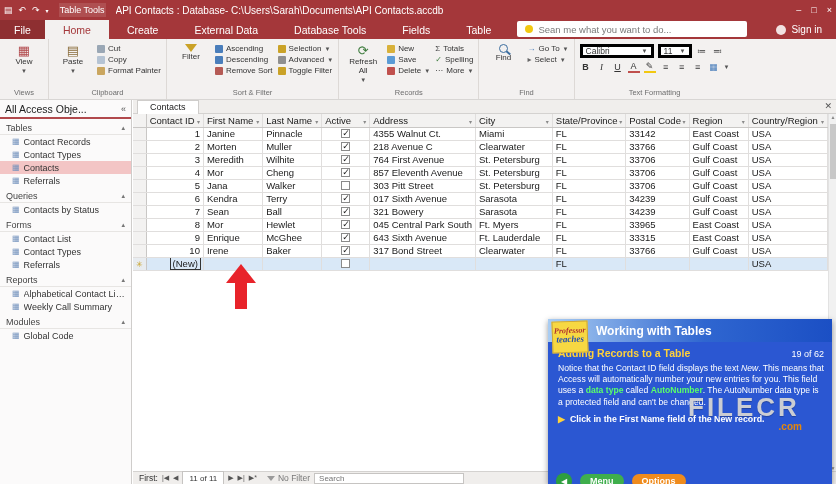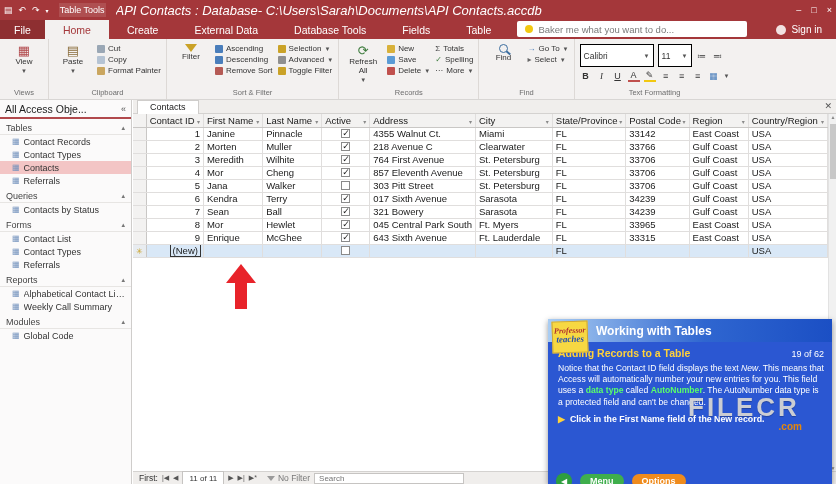--- a/index.html
+++ b/index.html
@@ -6,21 +6,21 @@
   body { font-family:"Liberation Sans", sans-serif; background:#888; }
   .app { position:relative; width:836px; height:484px; overflow:hidden; background:#fff;
          font-family:"Liberation Sans", sans-serif; }
 
   
   .titlebar { position:absolute; left:0; top:0; right:0; height:20px; background:#a4373a;
               color:#fff; display:flex; align-items:center; font-size:9px; padding:0 4px; }
   .qat { display:flex; gap:6px; align-items:center; margin-right:10px; font-size:9px; }
   .qat span { cursor:default; }
   .tooltab { background:rgba(255,255,255,.12); padding:2px 1px; margin-right:10px; font-size:9px; }
-  .wtitle { white-space:nowrap; overflow:hidden; text-overflow:ellipsis; flex:1; font-size:13px;font-style:italic; }
+  .wtitle { white-space:nowrap; overflow:hidden; text-overflow:ellipsis; flex:1; font-size:10px; }
   .wincontrols { display:flex; gap:10px; font-size:9px; margin-left:8px; }
 
   
   .tabrow { position:absolute; left:0; top:20px; right:0; height:19px; background:#a4373a;
             display:flex; align-items:stretch; color:#fff; font-size:10.5px; }
   .ftab { background:#8e2f31; padding:2px 14px; display:flex; align-items:center; }
   .rtab { padding:2px 18px; display:flex; align-items:center; }
   .rtab.active { background:#f3f1f0; color:#a4373a; }
   .tellme { background:#fff; color:#7a7a7a; border-radius:2px; display:flex; align-items:center;
             gap:5px; font-size:9.5px; padding:1px 8px; margin:1px 0 2px 8px; width:230px; }
@@ -39,21 +39,21 @@
   .bico { font-size:13px; line-height:13px; }
   .caret { font-size:6px; color:#555; }
   .smallcol { display:flex; flex-direction:column; gap:2px; padding-top:2px; }
   .smallbtn { font-size:8px; display:flex; gap:3px; align-items:center; white-space:nowrap; cursor:default; }
   .sq { width:8px; height:8px; display:inline-block; border-radius:1px; flex:none; }
   .i-funnel { width:0; height:0; border-left:6px solid transparent; border-right:6px solid transparent;
               border-top:8px solid #caa227; display:inline-block; }
   .i-mag { width:9px; height:9px; border:1.5px solid #3c6e9f; border-radius:50%; position:relative; display:inline-block; }
   .i-mag::after { content:""; position:absolute; width:5px; height:1.5px; background:#3c6e9f;
                   right:-4px; bottom:-1px; transform:rotate(40deg); }
-  .fontbox { background:#fff; border:1px solid #000000; font-size:8.5px; padding:0 3px; height:23px;
+  .fontbox { background:#fff; border:3px solid #000000; font-size:8.5px; padding:0 3px; height:14px;
              display:flex; align-items:center; gap:4px; }
   .fmtrow { display:flex; gap:4px; align-items:center; }
   .fmtcol { display:flex; flex-direction:column; gap:3px; padding-top:2px; }
   .fmtbtn { font-size:9px; width:12px; text-align:center; cursor:default; }
 
   
   .navpane { position:absolute; left:0; top:100px; width:132px; bottom:0; background:#fbfafa;
              border-right:1px solid #cfcdcb; font-size:9px; color:#333; }
   .nav-header { display:flex; align-items:center; justify-content:space-between; padding:3px 5px 2px;
                 font-size:10.5px; color:#222; border-bottom:2px solid #b1494c; background:#fbfafa; }
@@ -171,21 +171,21 @@
   <div class="tabrow">
     <div class="ftab">File</div>
     <div class="rtab active">Home</div>
     <div class="rtab">Create</div>
     <div class="rtab">External Data</div>
     <div class="rtab">Database Tools</div>
     <div class="rtab">Fields</div>
     <div class="rtab">Table</div>
     <div class="tellme">
       <span class="bulb"></span>
-      <span>Baker me what you want to do...</span>
+      <span>Sean me what you want to do...</span>
     </div>
     <div class="signin">
       <span class="avatar"></span>
       <span>Sign in</span>
     </div>
   </div>
 
   <div class="ribbon">
 
     <div class="rgroup">
@@ -598,20 +598,35 @@
               <td class="c-active">
                 <div class="cb on"></div>
               </td>
               <td class="c-address">643 Sixth Avenue</td>
               <td class="c-city">Ft. Lauderdale</td>
               <td class="c-state">FL</td>
               <td class="c-postal">33315</td>
               <td class="c-region">East Coast</td>
               <td class="c-country">USA</td>
             </tr>
+            <tr>
+              <td class="selector"></td>
+              <td class="c-id">10</td>
+              <td class="c-first">Irene</td>
+              <td class="c-last">Baker</td>
+              <td class="c-active">
+                <div class="cb on"></div>
+              </td>
+              <td class="c-address">317 Bond Street</td>
+              <td class="c-city">Clearwater</td>
+              <td class="c-state">FL</td>
+              <td class="c-postal">33766</td>
+              <td class="c-region">Gulf Coast</td>
+              <td class="c-country">USA</td>
+            </tr>
             <tr class="new-row">
               <td class="selector"><span class="star">✳</span></td>
               <td class="c-id" style="text-align: left;"><span class="newcell">(New)</span></td>
               <td class="c-first"></td>
               <td class="c-last"></td>
               <td class="c-active">
                 <div class="cb"></div>
               </td>
               <td class="c-address"></td>
               <td class="c-city"></td>

